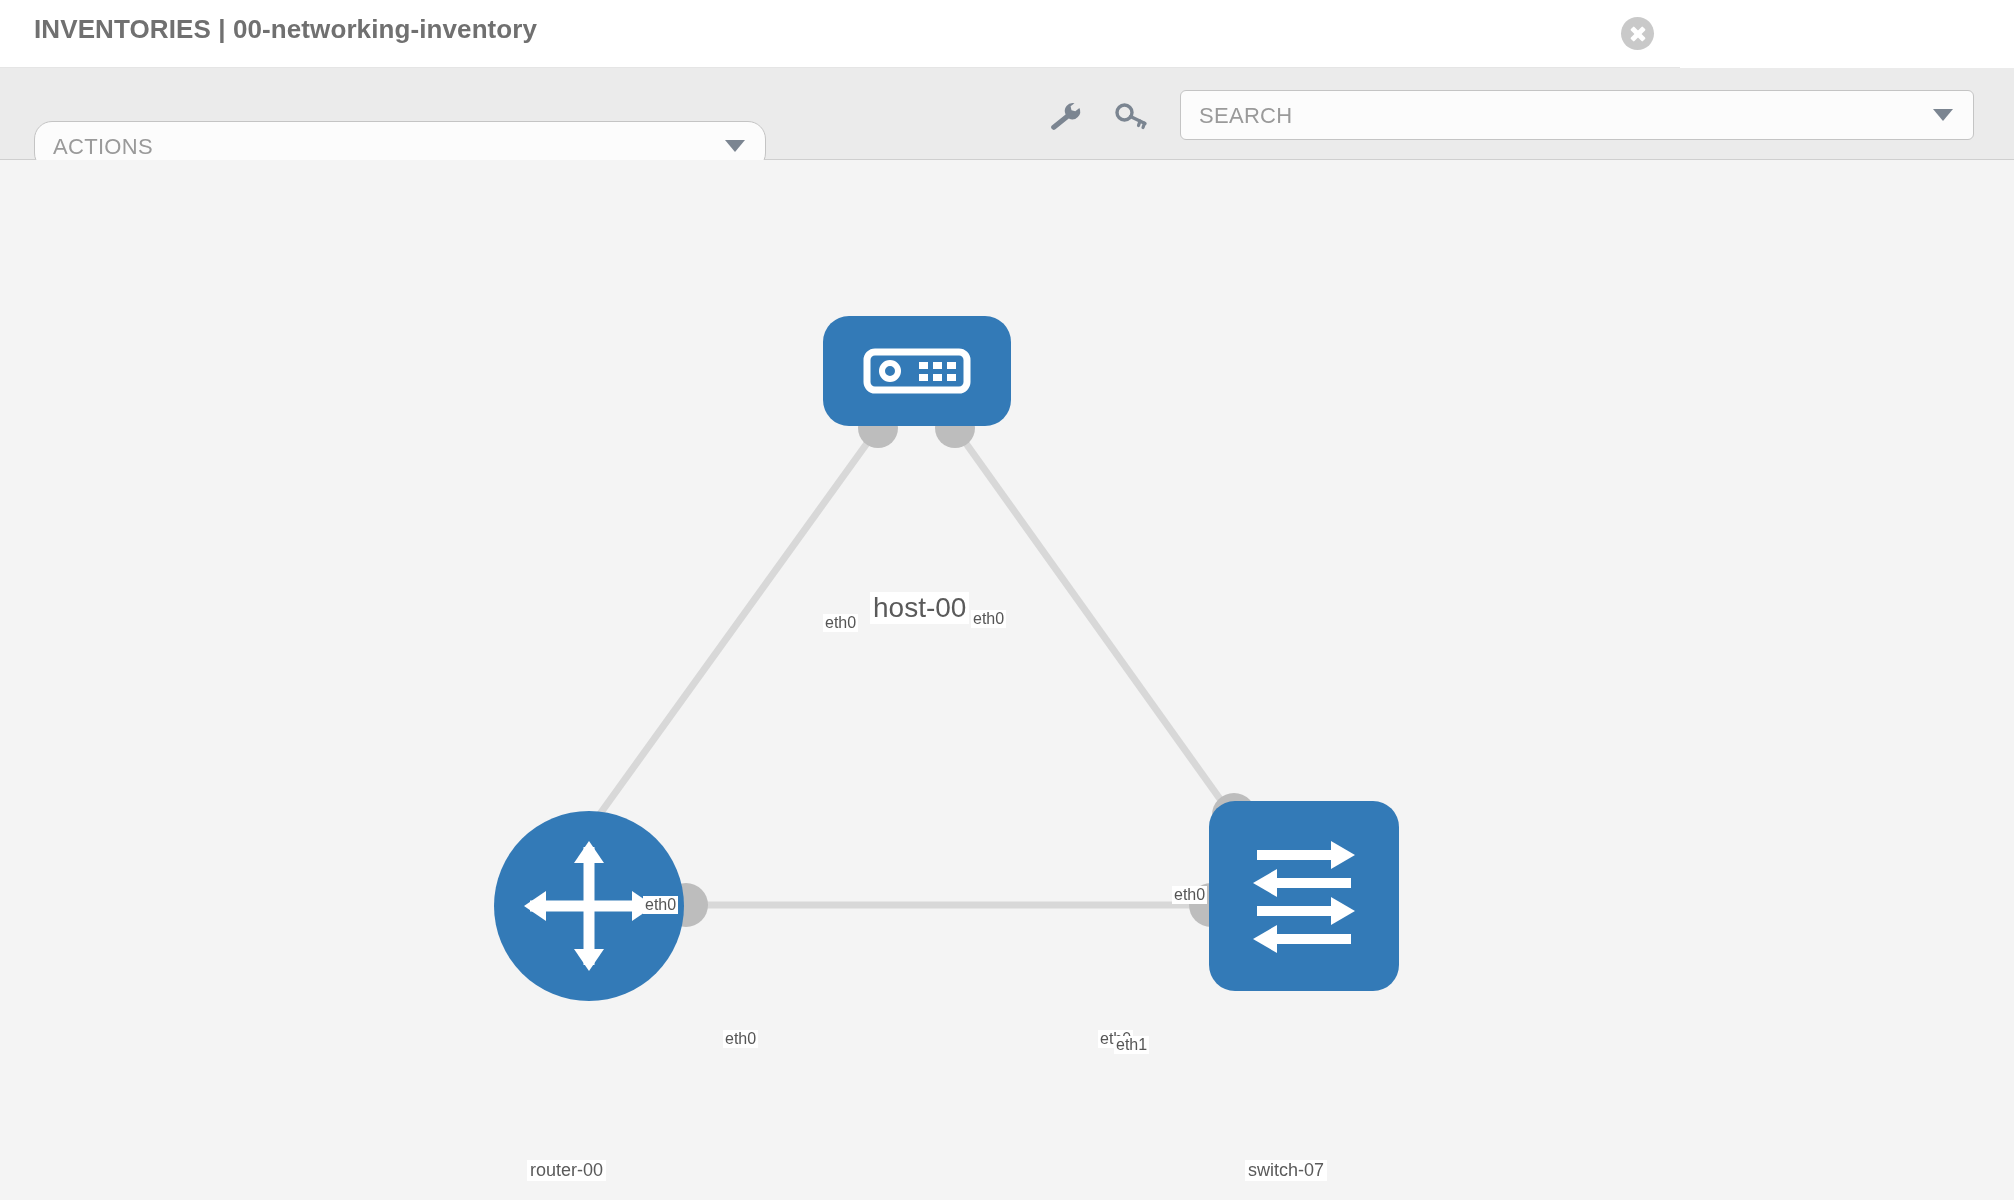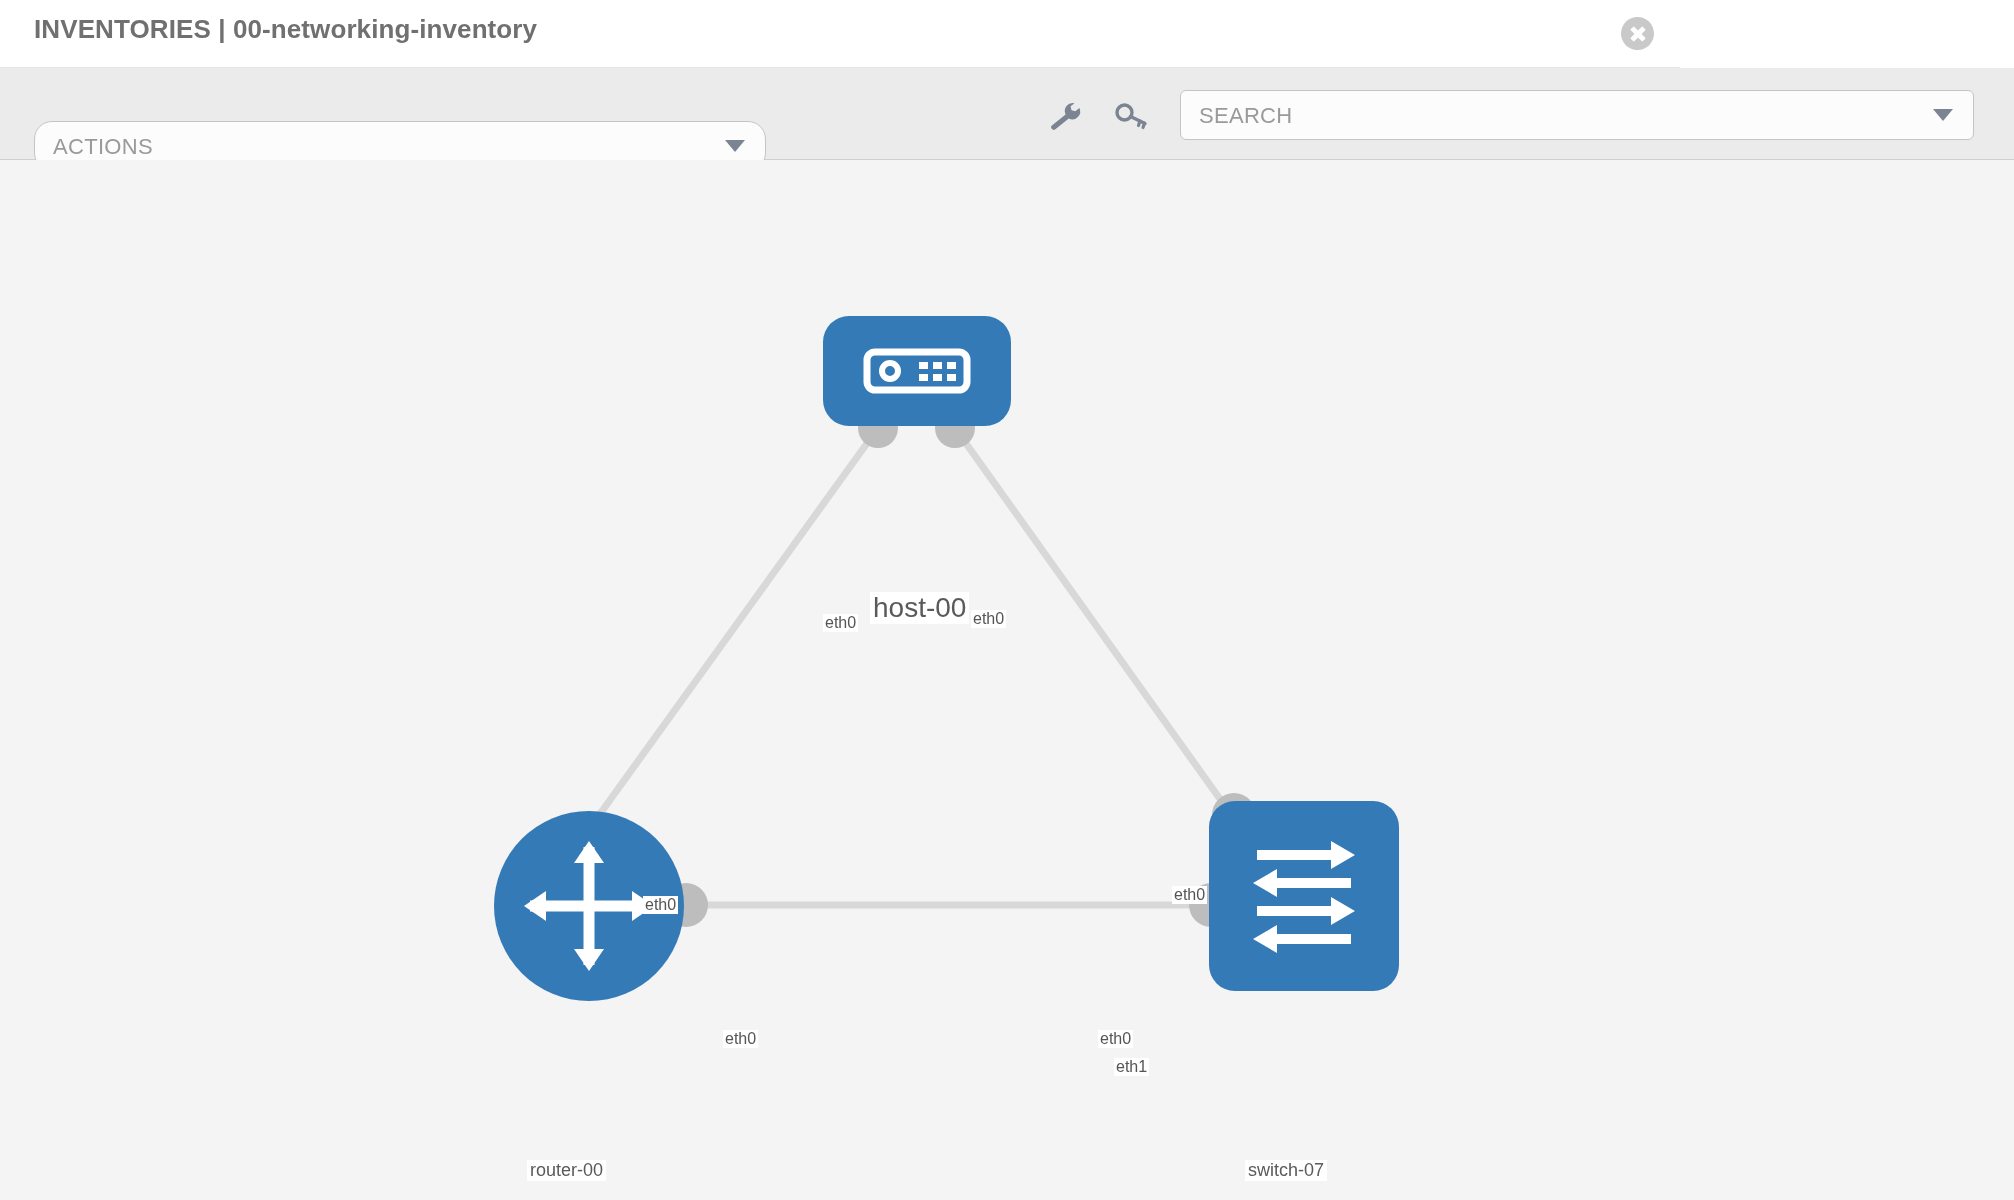--- a/index.html
+++ b/index.html
@@ -204,21 +204,21 @@
     padding: 0 2px;
     white-space: nowrap;
     z-index: 5;
   }
   #iface-host-left   { left: 823px;  top: 454px; }
   #iface-host-right  { left: 971px;  top: 450px; }
   #iface-router-up   { left: 643px;  top: 736px; }
   #iface-switch-up   { left: 1172px; top: 726px; }
   #iface-router-right{ left: 723px;  top: 870px; }
   #iface-switch-left1{ left: 1098px; top: 870px; }
-  #iface-switch-left2{ left: 1114px; top: 898px; }
+  #iface-switch-left2{ left: 1114px; top: 876px; }
 </style>
 </head>
 <body>
 
 <div id="app">
 
   <div class="header">
     <div class="header-title">INVENTORIES | 00-networking-inventory</div>
     <div class="close-button"></div>
   </div>

